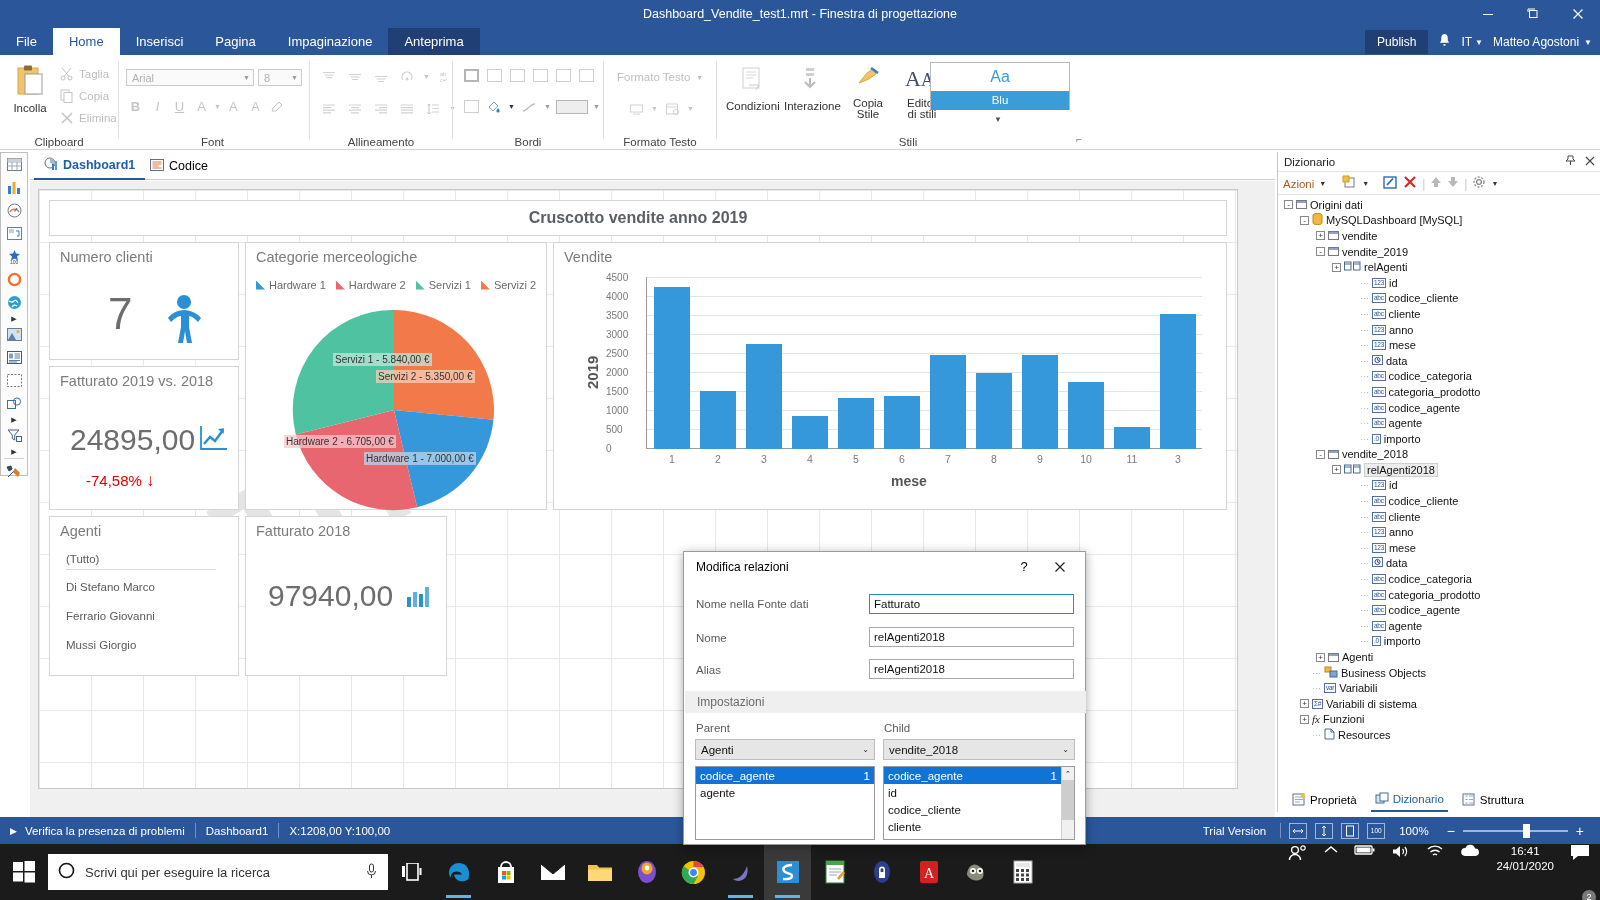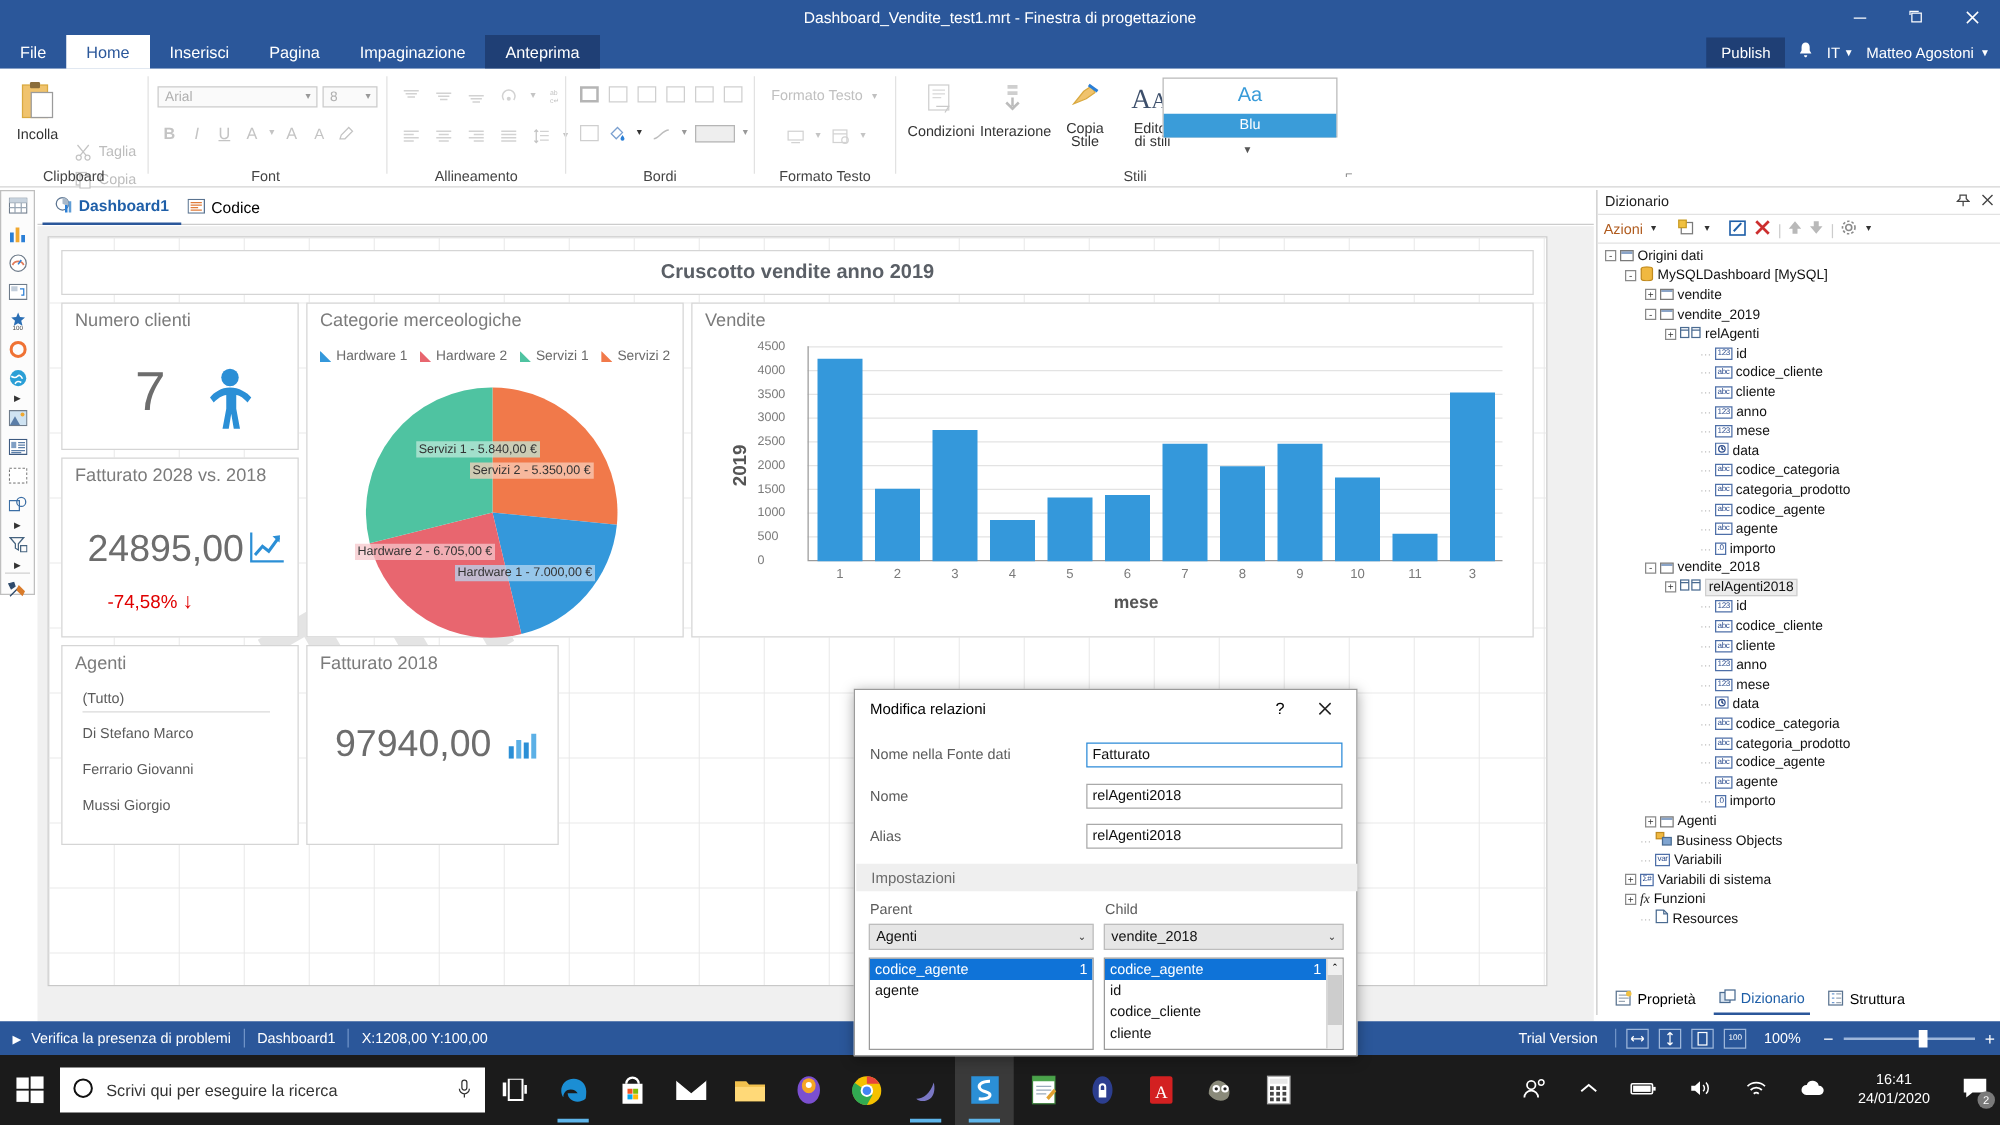--- a/index.html
+++ b/index.html
@@ -49,21 +49,21 @@
   .ribbon{
     position:absolute; left:0; top:55px; width:1600px; height:95px;
     background:#fff; border-bottom:1px solid #d4d4d4;
   }
   .rgroup{ position:absolute; top:0; height:95px; }
   .rgroup .glabel{
     position:absolute; bottom:2px; left:0; width:100%; text-align:center;
     font-size:11.5px; color:#444;
   }
   .rsep{ position:absolute; top:6px; width:1px; height:78px; background:#e2e2e2; }
-  .disabled{ color:#bdbdbd;margin-top:48px; }
+  .disabled{ color:#bdbdbd; }
 
   .bigbtn{ position:absolute; text-align:center; width:52px; }
   .bigbtn .ic{ display:block; margin:0 auto; }
   .bigbtn .lb{ display:block; font-size:11.5px; color:#333; margin-top:2px; line-height:12px;}
 
   .smallrow{ position:absolute; display:flex; align-items:center; gap:5px; font-size:11.5px; }
   .iconbox{ display:inline-flex; align-items:center; justify-content:center; }
 
   .combo{
     height:17px; border:1px solid #ccc; background:#fafafa; display:flex; align-items:center;
@@ -197,21 +197,21 @@
     background:#1b1b1b; display:flex; align-items:center;
   }
   .startbtn{ width:48px; height:56px; display:flex; align-items:center; justify-content:center;}
   .searchbox{
     width:340px; height:36px; background:#fff; display:flex; align-items:center;
     gap:10px; padding:0 10px; color:#333; font-size:13px;
   }
   .tbicon{ width:47px; height:56px; display:flex; align-items:center; justify-content:center; position:relative; }
   .tbicon.active{ background:#3a3a3a; }
   .tbicon .run{ position:absolute; bottom:2px; left:11px; width:25px; height:3px; background:#5eb5ea; }
-  .tray{ position:absolute; right:0; top:0; height:56px; display:flex; align-items:center; gap:26px; padding-right:10px; color:#fff;}
+  .tray{ position:absolute; right:0; top:0; height:56px; display:flex; gap:16px; padding-right:10px; color:#fff;}
   .clock{ font-size:11.5px; line-height:15px; text-align:center; }
 
   
   .modal{
     position:absolute; left:683px; top:551px; width:403px; height:294px;
     background:#fff; border:1px solid #9a9a9a; box-shadow:0 2px 10px rgba(0,0,0,.35);
     z-index:50;
   }
   .mhdr{ position:absolute; left:0; top:0; width:100%; height:29px; display:flex;
          align-items:center; padding-left:12px; font-size:12px; }
@@ -683,21 +683,21 @@
         <div class="kpibig" style="left:58px; top:46px;">7</div>
         <div style="position:absolute;left:112px;top:50px;">
           <svg width="44" height="52" viewBox="0 0 44 52">
             <circle cx="22" cy="9" r="7" fill="#2b8fd6"></circle>
             <path d="M22 17 C15 17 9 21 6 25 L9 29 C12 26 16 23 19 23 L19 34 L16 50 L21 50 L23 38 L25 50 L30 50 L27 34 L27 23 C30 23 33 26 36 29 L39 25 C36 21 29 17 22 17 Z" fill="#2b8fd6"></path>
           </svg>
         </div>
       </div>
 
       <div class="panel" style="left:10px; top:176px; width:190px; height:144px;">
-        <div class="ptitle">Fatturato 2028 vs. 2018</div>
+        <div class="ptitle">Fatturato 2019 vs. 2018</div>
         <div class="kpimid" style="left:20px; top:56px;">24895,00</div>
         <div style="position:absolute;left:150px;top:58px;">
           <svg width="28" height="26" viewBox="0 0 28 26">
             <path d="M1 1 L1 24 L27 24" fill="none" stroke="#2b8fd6" stroke-width="1.8"></path>
             <path d="M4 19 L10 12 L15 16 L23 5" fill="none" stroke="#2b8fd6" stroke-width="2.4"></path>
             <path d="M18 4 L24 3.2 L23.6 9 Z" fill="#2b8fd6"></path>
           </svg>
         </div>
         <div class="kpired" style="left:36px; top:104px;">
           <span>-74,58%</span>
@@ -1220,21 +1220,21 @@
   <div class="statusbar">
     <span style="margin-left:10px;font-size:9px;">▶</span>
     <span style="margin-left:8px;">Verifica la presenza di problemi</span>
     <span class="sbsep"></span>
     <span>Dashboard1</span>
     <span class="sbsep"></span>
     <span>X:1208,00 Y:100,00</span>
 
     <span style="margin-left:auto;margin-right:14px;">Trial Version</span>
     <span class="sbsep" style="margin:0 8px 0 0;"></span>
-    <span class="zoomctl" style="margin-right:4px;text-align:center;">
+    <span class="zoomctl" style="margin-right:16px;text-align:center;">
       <span class="zbtn">
         <svg width="12" height="10" viewBox="0 0 12 10">
             <path d="M1 5h10M1 5l2-2M1 5l2 2M11 5l-2-2M11 5l-2 2" stroke="#fff" fill="none"></path>
           </svg>
       </span>
       <span class="zbtn">
         <svg width="10" height="12" viewBox="0 0 10 12">
             <path d="M5 1v10M5 1L3 3M5 1l2 2M5 11l-2-2M5 11l2-2" stroke="#fff" fill="none"></path>
           </svg>
       </span>

